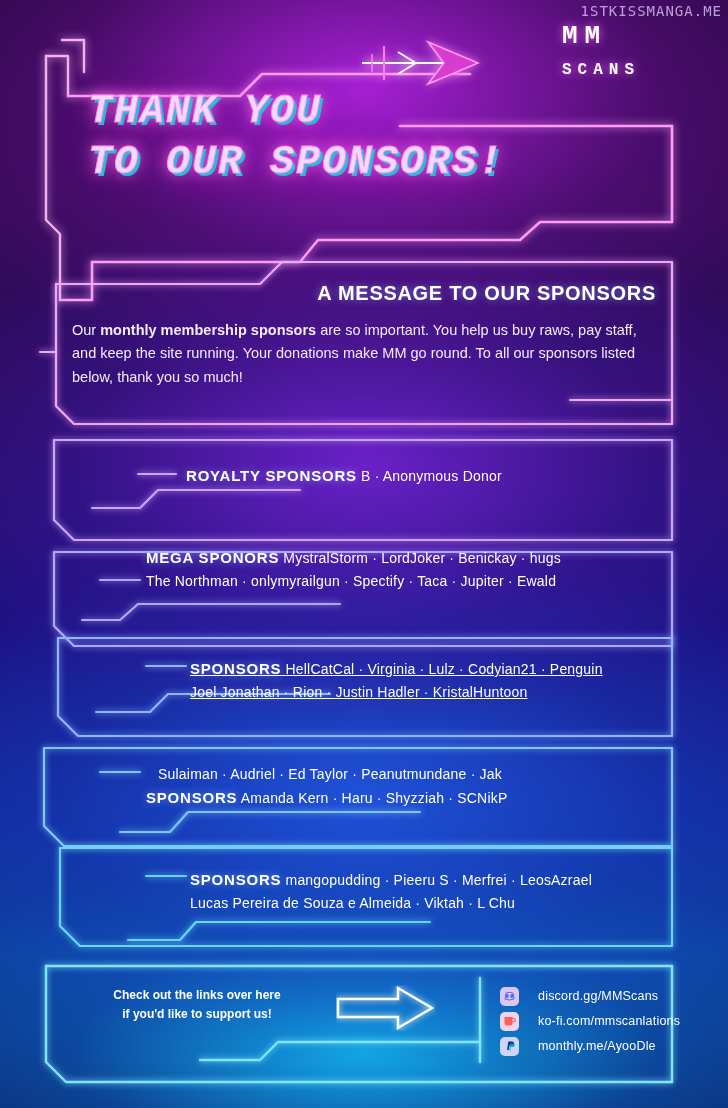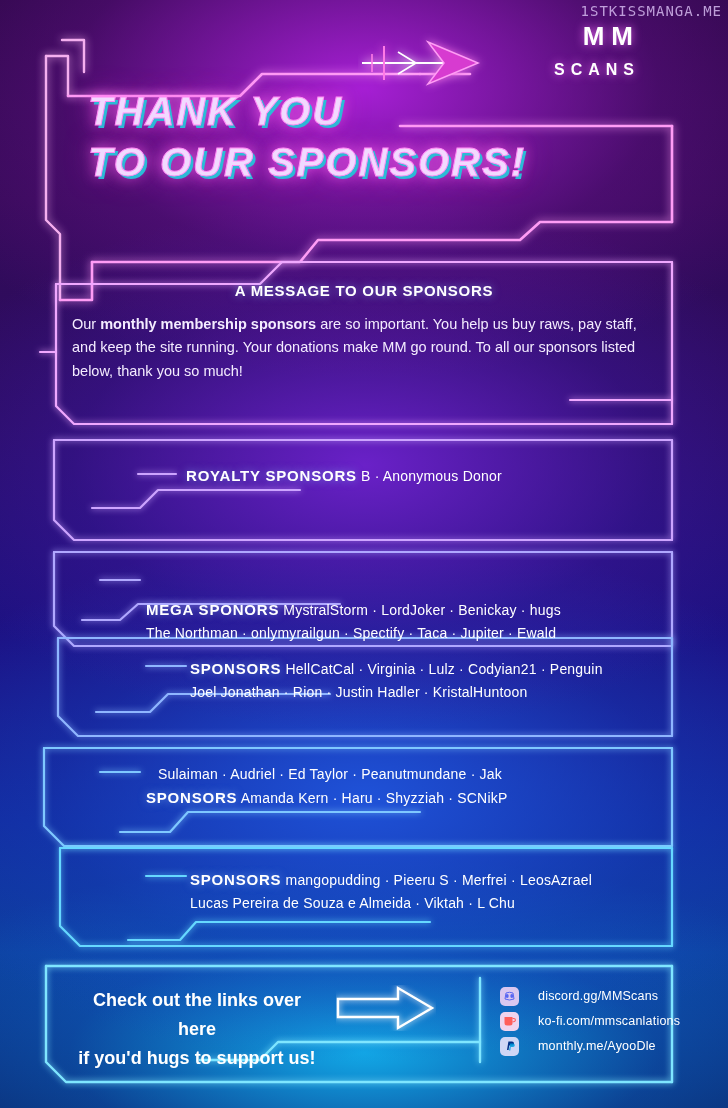--- a/index.html
+++ b/index.html
@@ -48,22 +48,23 @@
     fill: none;
     stroke-linecap: round;
     stroke-linejoin: round;
   }
   
   .logo {
     position: absolute;
     top: 22px;
     right: 88px;
     z-index: 20;
-    text-align: right;
-    color: #ffffff;
+    text-align: left;
+    color: #ffffff;
+    font-family: Liberation Mono, monospace;
   }
   .logo .mm {
     font-size: 26px;
     font-weight: bold;
     letter-spacing: 7px;
     line-height: 1.1;
     text-shadow: 0 0 10px rgba(255,120,255,.8);
   }
   .logo .scans {
     font-size: 16px;
@@ -77,21 +78,21 @@
     top: 28px;
     right: 240px;
     z-index: 20;
   }
   
   .title {
     position: absolute;
     left: 88px;
     top: 86px;
     z-index: 25;
-    font-family: Liberation Sans, sans-serif;
+    font-family: Liberation Mono, monospace;
     font-size: 40px;
     font-weight: bold;
     font-style: italic;
     letter-spacing: 2px;
     line-height: 1.28;
     color: #f2d9ff;
     -webkit-text-stroke: 1px #ff8df4;
     text-shadow:
       3px 3px 0 #2bbbd6,
       0 0 14px rgba(255,110,245,.95),
@@ -121,33 +122,33 @@
     font-size: 14px;
     line-height: 1.62;
     color: #ffffff;
     letter-spacing: .2px;
   }
   .tierline .tier {
     font-weight: bold;
     letter-spacing: .8px;
   }
   .msg-title {
-    text-align: center;
-    font-size: 15px;
+    text-align: right;
+    font-size: 20px;
     font-weight: bold;
     letter-spacing: .7px;
   }
   
   .footer-note {
     position: absolute;
     left: 72px;
     top: 986px;
     width: 250px;
     z-index: 22;
-    font-size: 18px;
+    font-size: 12px;
     font-weight: bold;
     line-height: 1.6;
     color: #ffffff;
     text-align: center;
   }
   .arrow {
     position: absolute;
     left: 336px;
     top: 985px;
     z-index: 22;
@@ -306,29 +307,29 @@
     </div>
   </div>
 
   <div class="block" style="left:186px; top:464px; width:480px;">
     <div class="tierline">
       <span class="tier head">ROYALTY SPONSORS</span>
       <span>B · Anonymous Donor</span>
     </div>
   </div>
 
-  <div class="block" style="left:146px; top:598px; width:520px;">
+  <div class="block" style="left:146px; top:546px; width:520px;">
     <div class="tierline">
       <span class="tier head">MEGA SPONORS</span>
       <span>MystralStorm · LordJoker · Benickay · hugs</span>
     </div>
     <div class="tierline">The Northman · onlymyrailgun · Spectify · Taca · Jupiter · Ewald</div>
   </div>
 
-  <div class="block" style="left:190px; top:657px; width:480px;">
+  <div class="block" style="left:190px; top:657px; width:480px;text-decoration:underline;">
     <div class="tierline">
       <span class="tier head">SPONSORS</span>
       <span>HellCatCal · Virginia · Lulz · Codyian21 · Penguin</span>
     </div>
     <div class="tierline">Joel Jonathan · Rion · Justin Hadler · KristalHuntoon</div>
   </div>
 
   <div class="block" style="left:146px; top:763px; width:500px;">
     <div class="tierline" style="padding-left:12px;">Sulaiman · Audriel · Ed Taylor · Peanutmundane · Jak</div>
     <div class="tierline">
@@ -340,21 +341,21 @@
   <div class="block" style="left:190px; top:868px; width:480px;">
     <div class="tierline">
       <span class="tier head">SPONSORS</span>
       <span>mangopudding · Pieeru S · Merfrei · LeosAzrael</span>
     </div>
     <div class="tierline">Lucas Pereira de Souza e Almeida · Viktah · L Chu</div>
   </div>
 
   <div class="footer-note">
     <div>Check out the links over here</div>
-    <div>if you'd hugs to support us!</div>
+    <div>if you'd like to support us!</div>
   </div>
 
   <svg class="arrow" width="100" height="46" viewBox="0 0 100 46">
     <path d="M2 14 L62 14 L62 3 L96 23 L62 43 L62 32 L2 32 Z" fill="none" stroke="#ffffff" stroke-width="2.4" filter="url(#glowSoft)"></path>
   </svg>
 
   <div class="links">
     <div class="link-row">
       <span class="badge discord">
         <svg width="13" height="10" viewBox="0 0 13 10">

